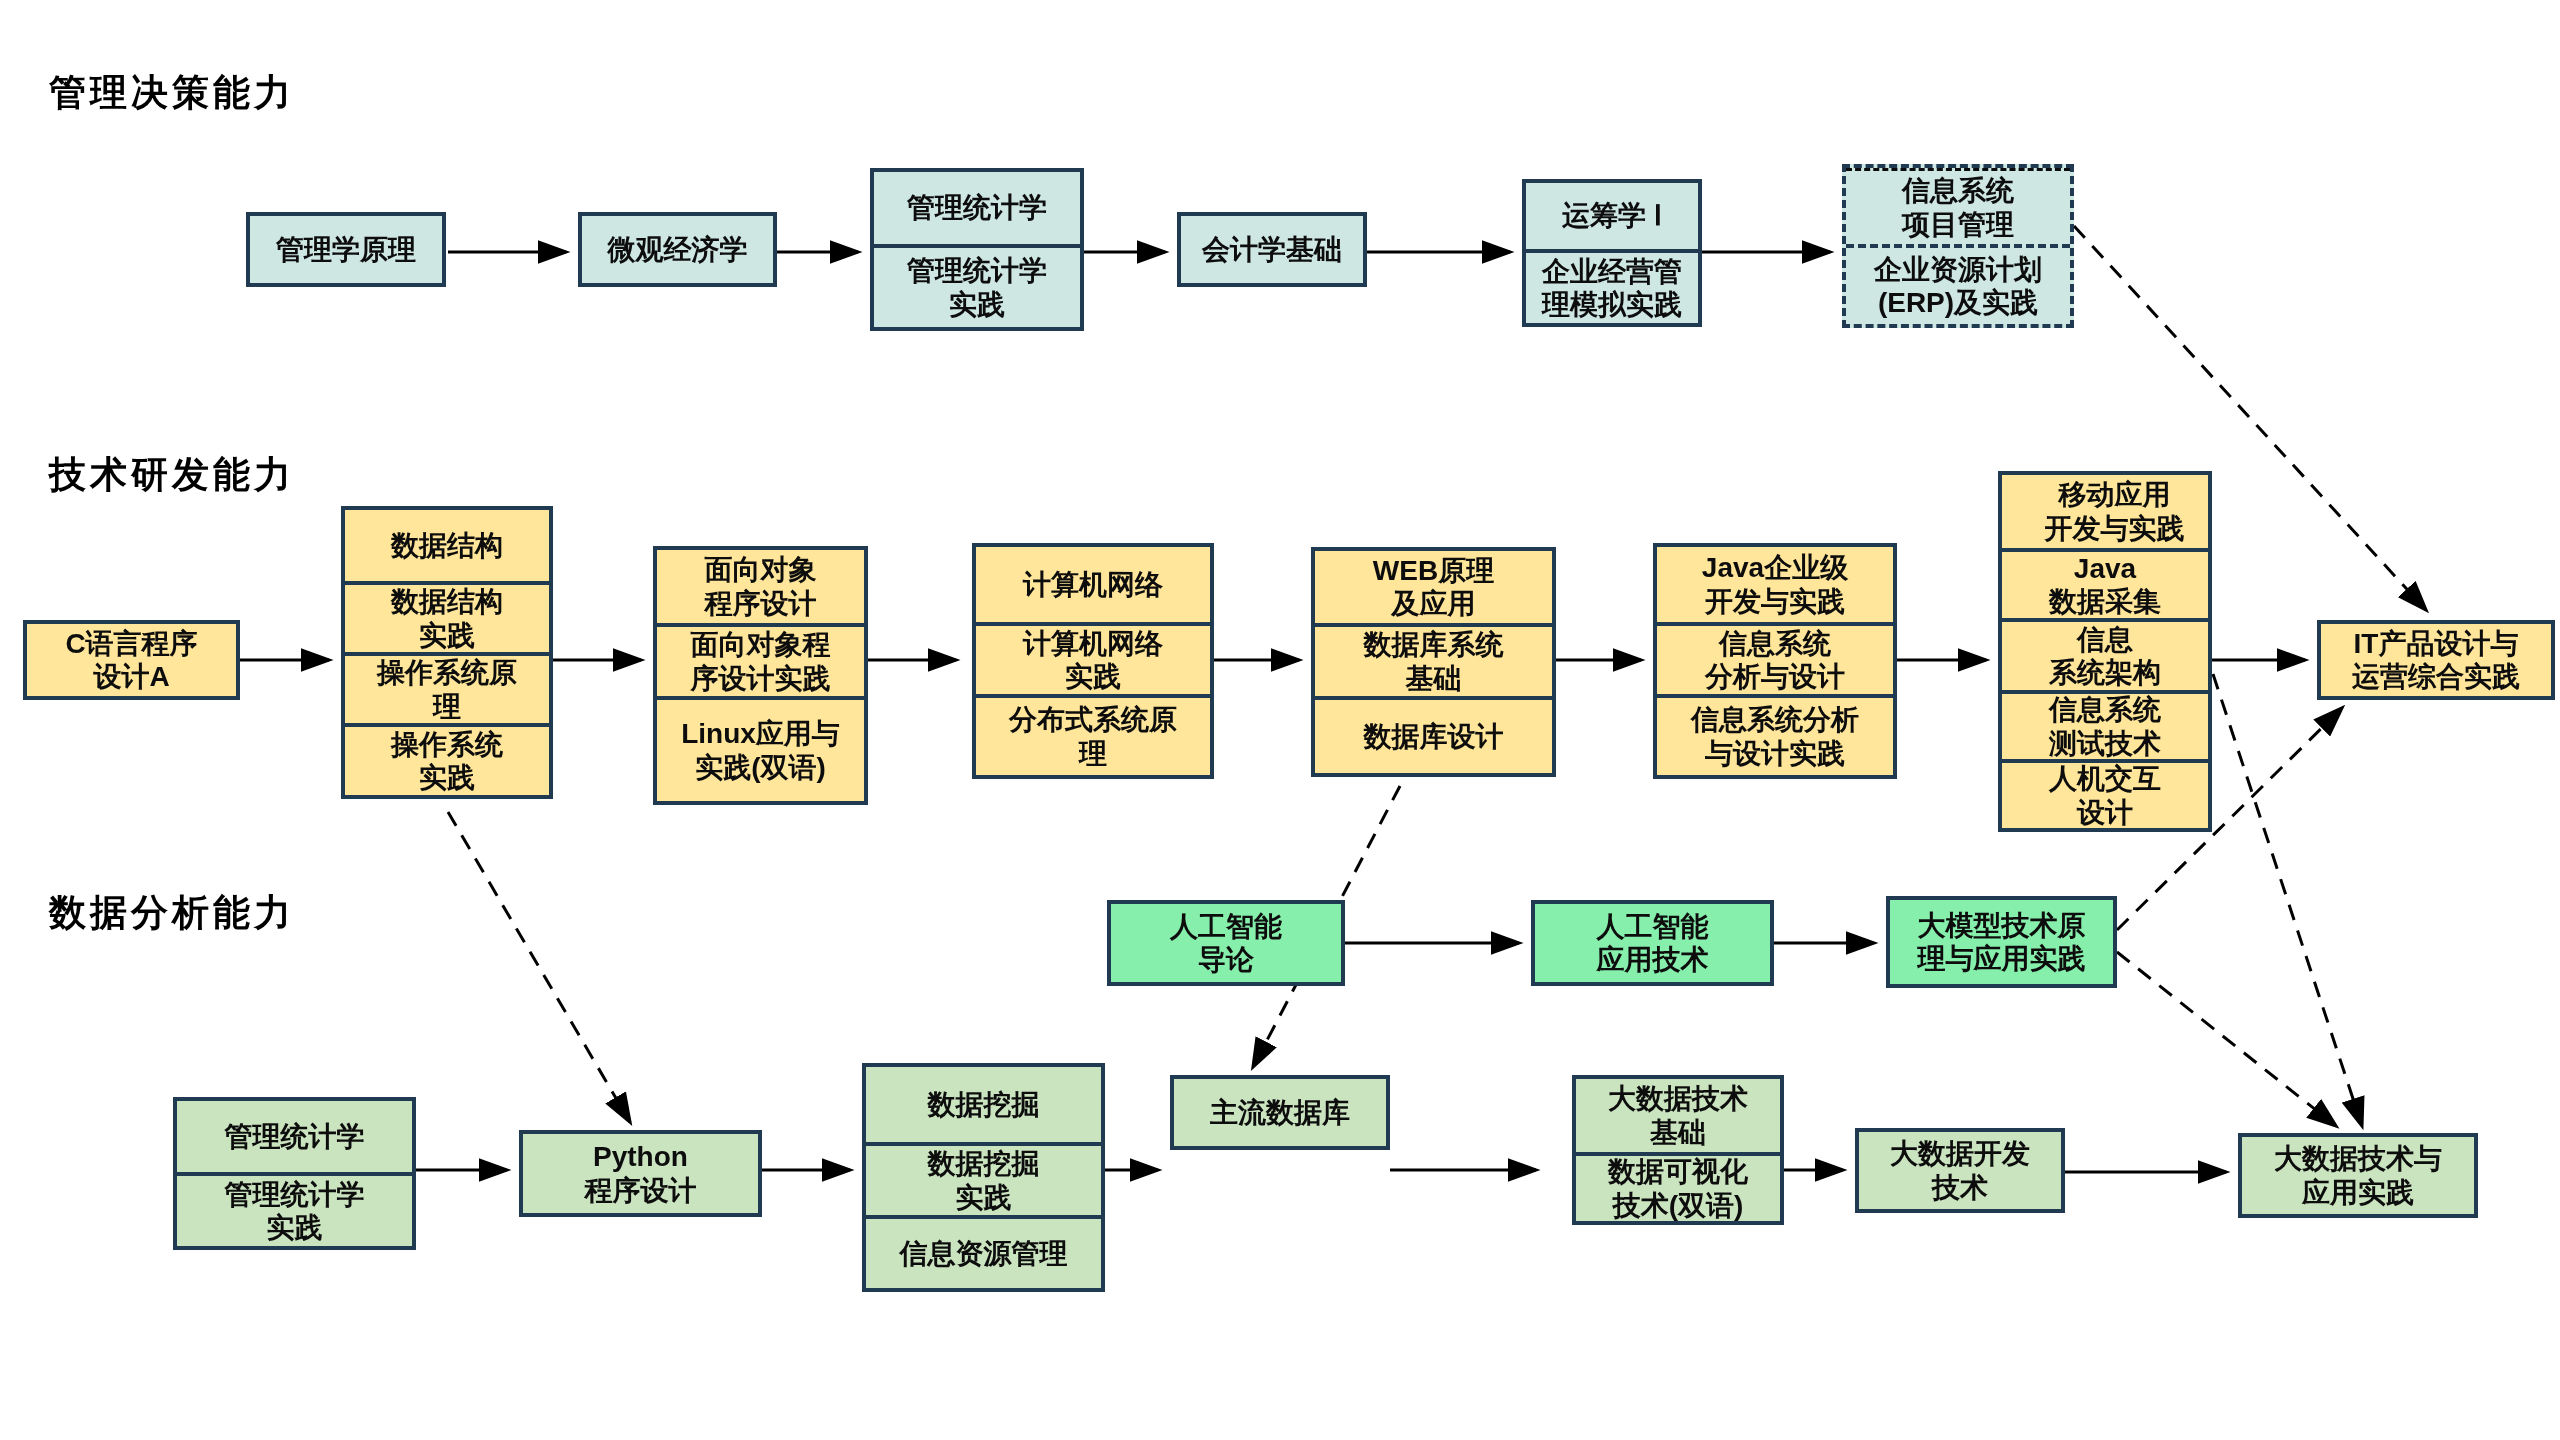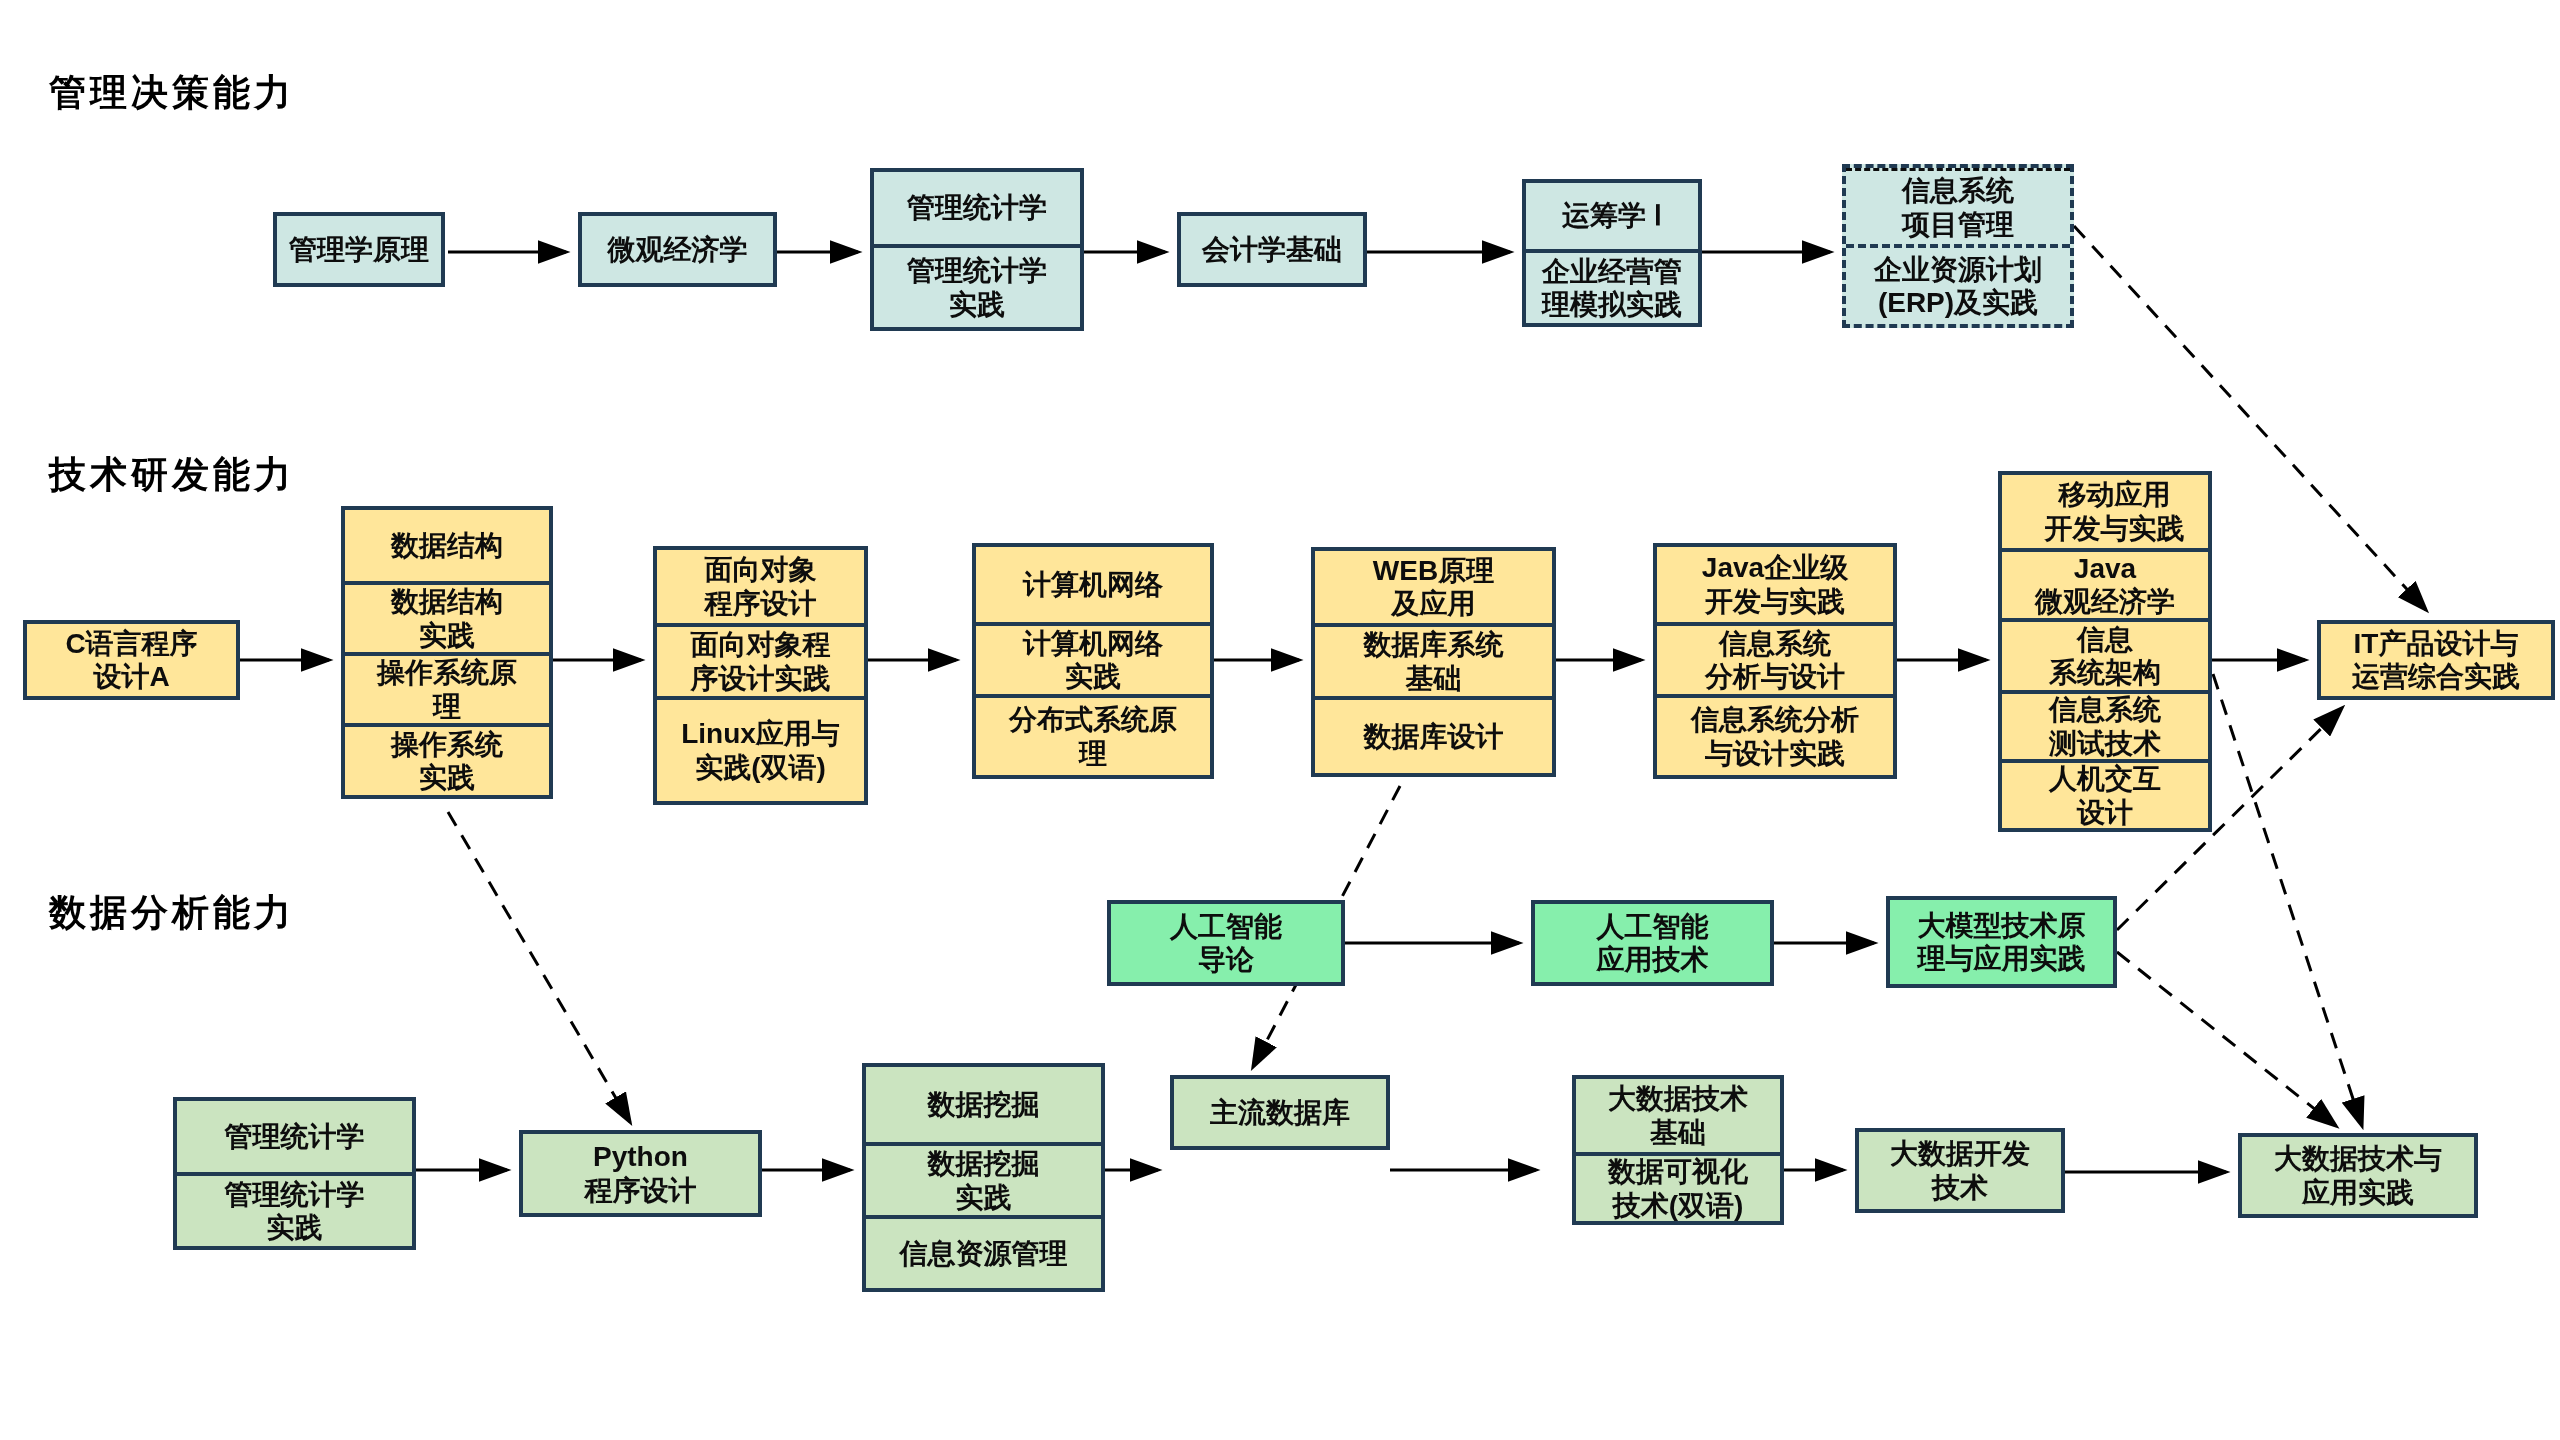--- a/index.html
+++ b/index.html
@@ -112,21 +112,21 @@
     <line x1="1400" y1="786" x2="1253" y2="1067" stroke="#000" stroke-width="3" stroke-dasharray="16 11" marker-end="url(#arr)"></line>
     <line x1="2117" y1="930" x2="2342" y2="708" stroke="#000" stroke-width="3" stroke-dasharray="16 11" marker-end="url(#arr)"></line>
     <line x1="2117" y1="952" x2="2336" y2="1126" stroke="#000" stroke-width="3" stroke-dasharray="16 11" marker-end="url(#arr)"></line>
     <line x1="2213" y1="674" x2="2362" y2="1126" stroke="#000" stroke-width="3" stroke-dasharray="16 11" marker-end="url(#arr)"></line>
   </svg>
 
   <div class="section-title" style="left:49px; top:68px;">管理决策能力</div>
   <div class="section-title" style="left:49px; top:450px;">技术研发能力</div>
   <div class="section-title" style="left:49px; top:888px;">数据分析能力</div>
 
-  <div class="box blue" style="left:273px; top:212px; width:172px; height:75px;">管理学原理</div>
+  <div class="box blue" style="left:246px; top:212px; width:200px; height:75px;">管理学原理</div>
   <div class="box blue" style="left:578px; top:212px; width:199px; height:75px;">微观经济学</div>
   <div class="stack blue" style="left:870px; top:168px; width:214px;">
     <div class="cell" style="height:72px;">管理统计学</div>
     <div class="cell" style="height:83px;">管理统计学
 实践</div>
   </div>
   <div class="box blue" style="left:1177px; top:212px; width:190px; height:75px;">会计学基础</div>
   <div class="stack blue" style="left:1522px; top:179px; width:180px;">
     <div class="cell" style="height:66px;">运筹学 Ⅰ</div>
     <div class="cell" style="height:74px;">企业经营管
@@ -177,21 +177,21 @@
 开发与实践</div>
     <div class="cell" style="height:72px;">信息系统
 分析与设计</div>
     <div class="cell" style="height:81px;">信息系统分析
 与设计实践</div>
   </div>
   <div class="stack yellow" style="left:1998px; top:471px; width:214px;">
     <div class="cell" style="height:73px;margin-left:19px;">移动应用
 开发与实践</div>
     <div class="cell" style="height:70px;">Java
-微观经济学</div>
+数据采集</div>
     <div class="cell" style="height:72px;">信息
 系统架构</div>
     <div class="cell" style="height:69px;">信息系统
 测试技术</div>
     <div class="cell" style="height:69px;">人机交互
 设计</div>
   </div>
   <div class="box yellow" style="left:2317px; top:620px; width:238px; height:80px;">IT产品设计与
 运营综合实践</div>
 

